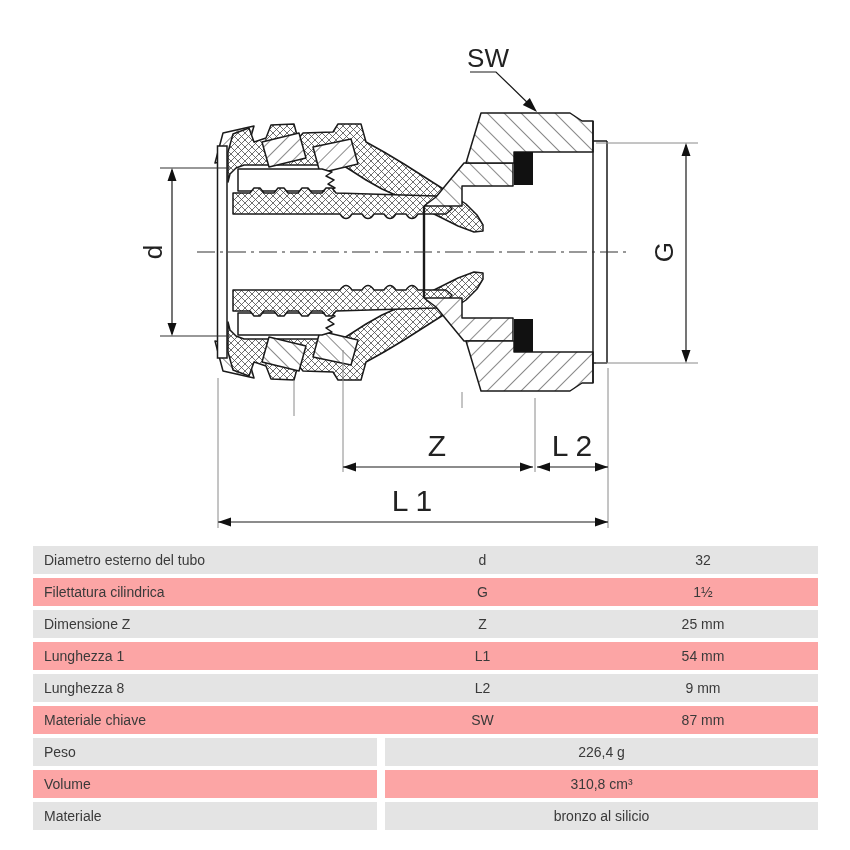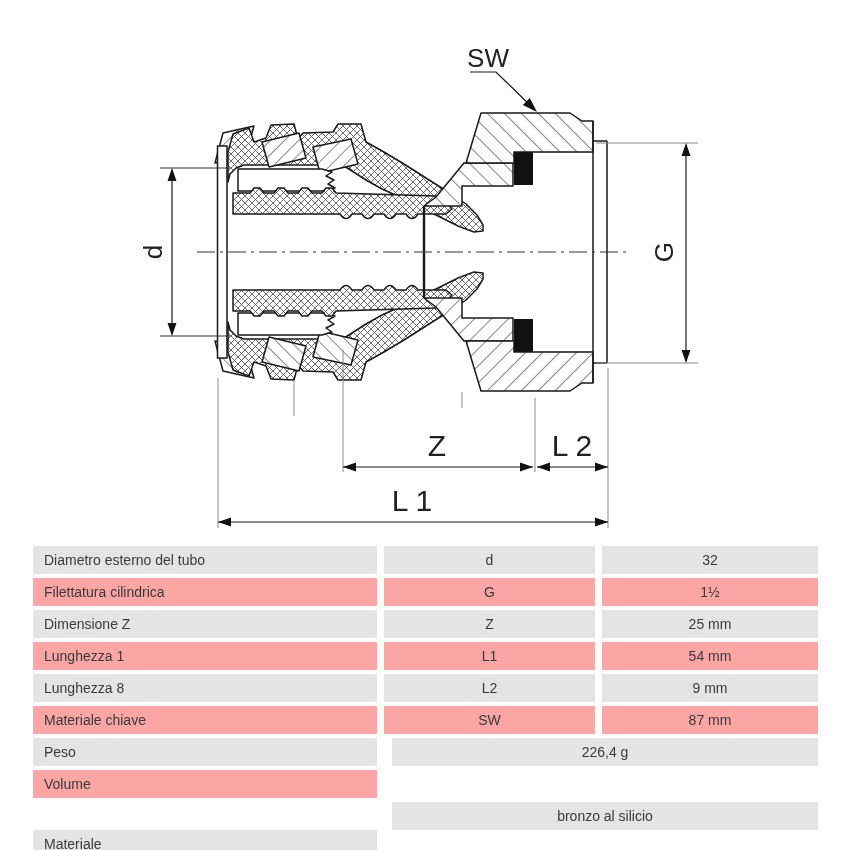--- a/index.html
+++ b/index.html
@@ -1,21 +1,21 @@
 <!DOCTYPE html>
 <html><head>
 <meta charset="utf-8">
 <style>
   html,body{margin:0;padding:0;background:#ffffff;}
   body{width:850px;height:850px;font-family:"Liberation Sans",sans-serif;overflow:hidden;}
   .figure-wrap{width:850px;height:540px;position:relative;}
   svg text{font-family:"Liberation Sans",sans-serif;fill:#222;}
 
   .spec-table{margin:6px 32px 0 33px;width:785px;}
-  .spec-row{display:grid;grid-template-columns:344px 211px 1fr;column-gap:7px;margin-bottom:4px;}
+  .spec-row{display:grid;grid-template-columns:344px 211px 1fr;margin-bottom:4px;}
   .spec-cell{height:28px;line-height:28px;font-size:14px;color:#3a3a3a;background:#fca5a5;
              white-space:nowrap;overflow:hidden;}
   .spec-row:nth-child(odd) .spec-cell{background:#e4e4e4;}
   .cell-label{text-align:left;padding-left:11px;}
   .cell-symbol,.cell-value{text-align:center;}
   .spec-row.merged{grid-template-columns:344px 1fr;border-radius:9px;}
   .spec-row.merged .cell-value{grid-column:2/3;margin-left:8px;}
 </style>
 </head>
 <body>
@@ -160,18 +160,19 @@
     <div class="spec-cell cell-label">Materiale chiave</div>
     <div class="spec-cell cell-symbol">SW</div>
     <div class="spec-cell cell-value">87 mm</div>
   </div>
   <div class="spec-row merged">
     <div class="spec-cell cell-label">Peso</div>
     <div class="spec-cell cell-value">226,4 g</div>
   </div>
   <div class="spec-row merged">
     <div class="spec-cell cell-label">Volume</div>
+    <div class="spec-cell cell-value">310,8 cm³</div>
   </div>
   <div class="spec-row merged">
+    <div class="spec-cell cell-label">Materiale</div>
     <div class="spec-cell cell-value">bronzo al silicio</div>
-    <div class="spec-cell cell-label">Materiale</div>
   </div>
 </div>
 
 </body></html>

